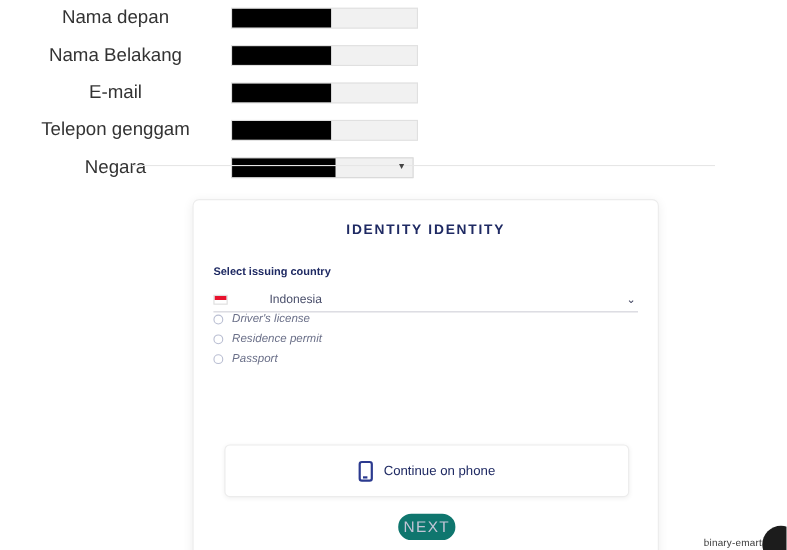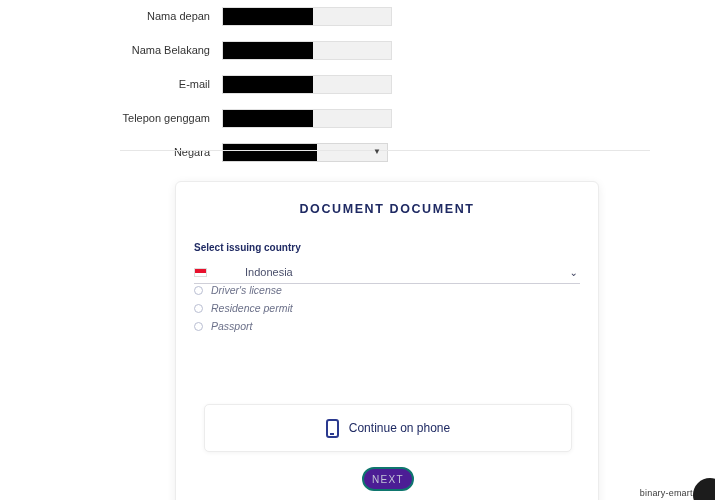--- a/index.html
+++ b/index.html
@@ -24,23 +24,22 @@
     padding-top: 2px;
   }
   .form-row {
     display: flex;
     align-items: center;
     height: 28px;
     margin-bottom: 6px;
   }
   .form-label {
     width: 210px;
-    text-align: right;
-    padding-right: 12px;
-    font-size: 11px;
+    text-align: center;
+    font-size: 17px;
     color: #333333;
     font-family: "Liberation Sans", sans-serif;
   }
   .field-wrap {
     position: relative;
     width: 170px;
     height: 19px;
     background: #f1f1f1;
     border: 1px solid #e0e0e0;
     box-sizing: border-box;
@@ -209,27 +208,27 @@
     font-weight: normal;
     color: #1f2a63;
   }
 
   .next-btn {
     position: absolute;
     left: 186px;
     top: 285px;
     width: 52px;
     height: 24px;
-    border: 2px solid #0f766e;
+    border: 5px solid #0f766e;
     border-radius: 12px;
-    background: #4c1d95;
+    background: #0f766e;
     display: flex;
     align-items: center;
     justify-content: center;
-    font-size: 10px;
+    font-size: 14px;
     letter-spacing: 1.3px;
     color: #c2c5d6;
     cursor: pointer;
     box-sizing: border-box;
   }
 
   
   .watermark {
     position: absolute;
     right: 2px;
@@ -289,21 +288,21 @@
       <span class="select-caret">▼</span>
     </div>
   </div>
 
 </div>
 
 <div class="divider"></div>
 
 <div class="id-card">
 
-  <div class="card-title">DOCUMENT DOCUMENT</div>
+  <div class="card-title">IDENTITY IDENTITY</div>
 
   <div class="section-head">Select issuing country</div>
 
   <div class="country-select">
     <span class="flag"></span>
     <span class="country-name">Indonesia</span>
     <span class="chev">⌄</span>
   </div>
 
 

